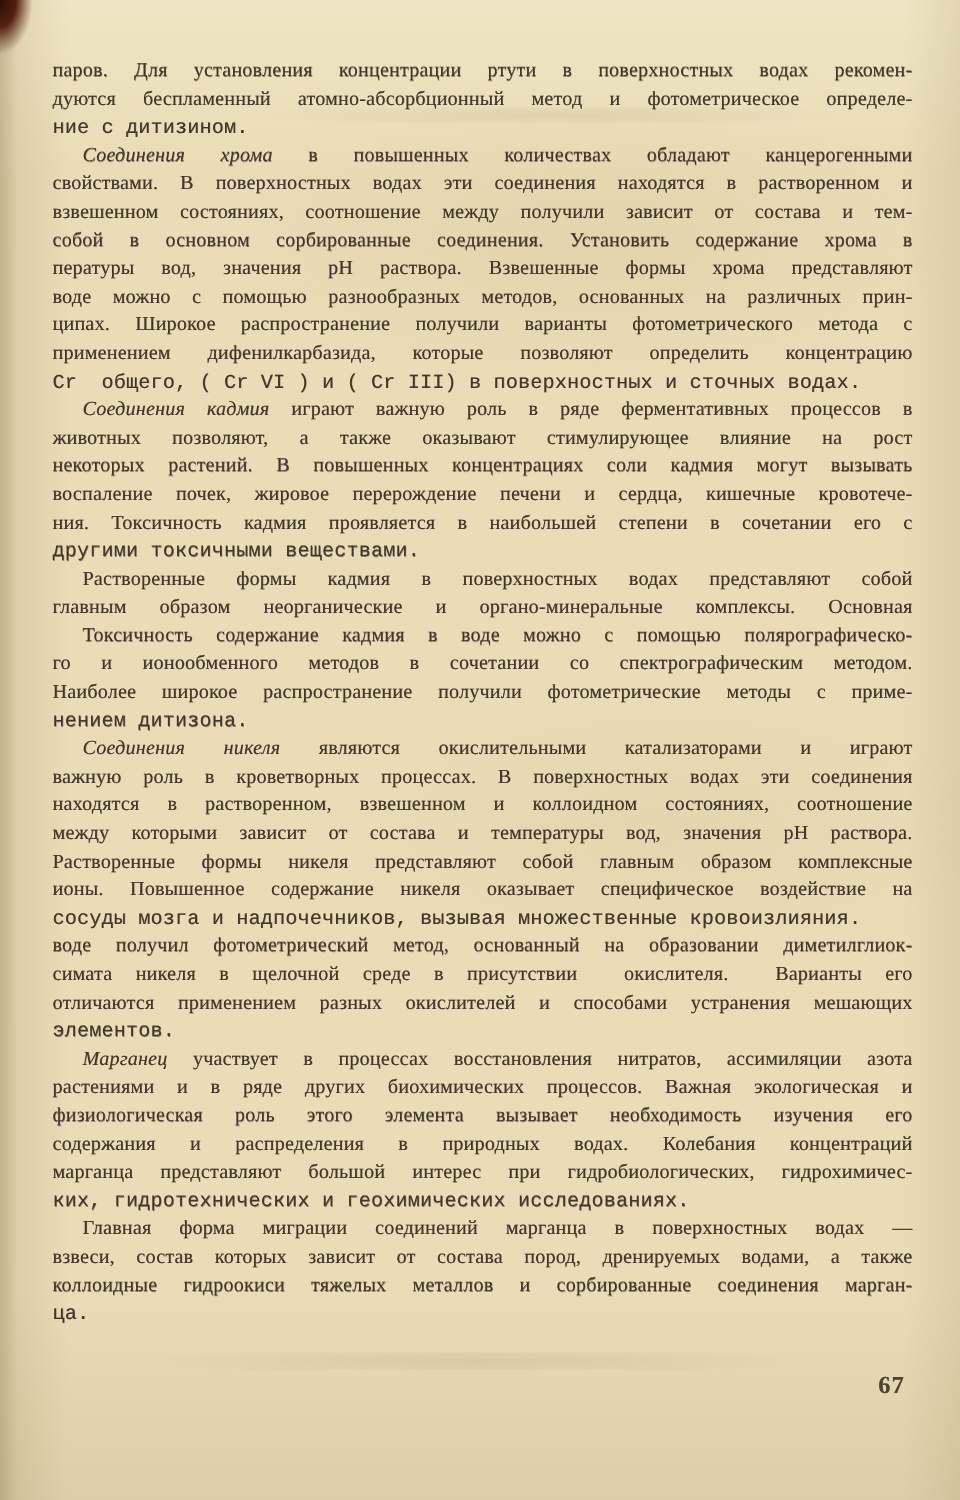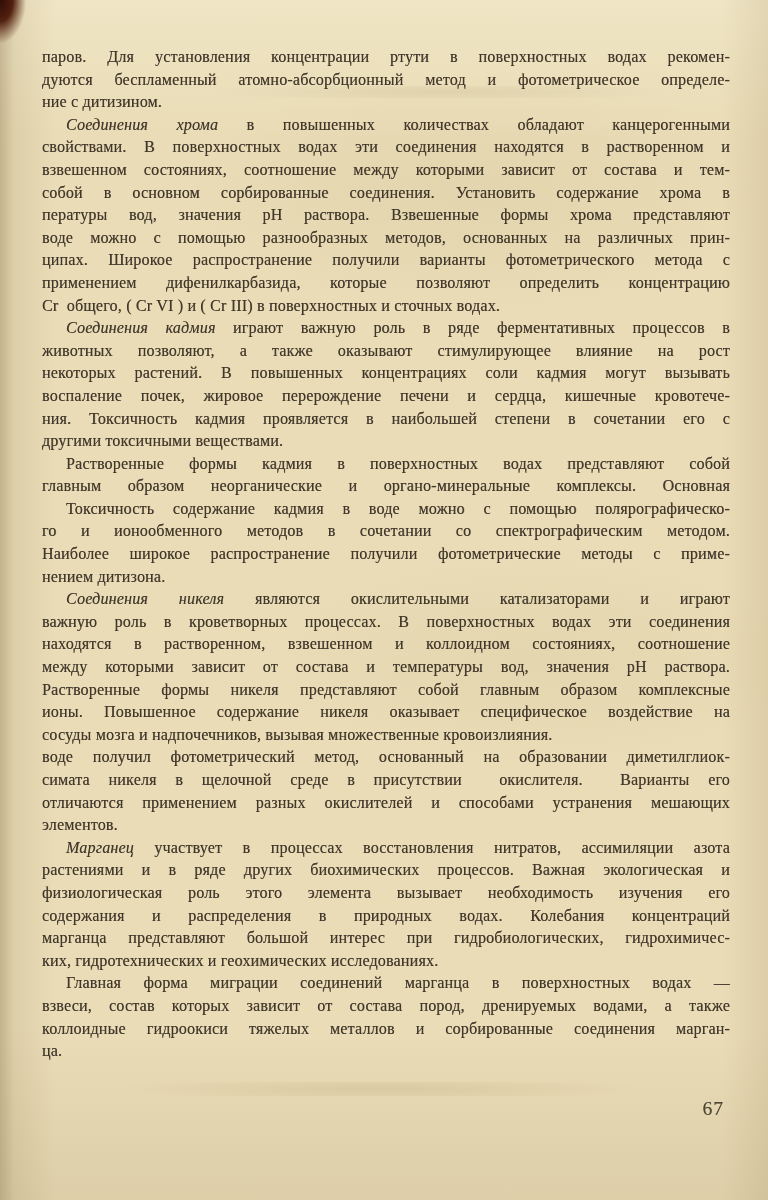--- a/index.html
+++ b/index.html
@@ -57,49 +57,51 @@
     color: var(--ink, #40362a);
     text-shadow: 0.3px 0.3px 0 rgba(64,54,42,0.55);
   }
   .ln {
     text-align: justify;
     text-align-last: justify;
     text-justify: inter-word;
   }
   .ln.end {
     text-align-last: left;
+    font-family: Liberation Mono, monospace;
   }
   .ln.ind {
     padding-left: 24px;
   }
   .pageno {
     position: absolute;
     top: 1098px;
     right: 44px;
     font-family: "Liberation Serif", "DejaVu Serif", serif;
     font-size: 19.5px;
     letter-spacing: 1px;
     color: var(--pageno, #4c4434);
     text-shadow: 0.3px 0.3px 0 rgba(76,68,52,0.4);
+    font-weight: bold;
   }
 </style>
 </head>
 <body>
 
 <div class="page">
   <div class="corner-artifact"></div>
   <div class="smudge smudge-a"></div>
   <div class="smudge smudge-b"></div>
   <div class="textblock">
       <div class="ln">паров. Для установления концентрации ртути в поверхностных водах рекомен-</div>
       <div class="ln">дуются беспламенный атомно-абсорбционный метод и фотометрическое определе-</div>
       <div class="ln end">ние с дитизином.</div>
       <div class="ln ind"><i>Соединения хрома</i> в повышенных количествах обладают канцерогенными</div>
       <div class="ln">свойствами. В поверхностных водах эти соединения находятся в растворенном и</div>
-      <div class="ln">взвешенном состояниях, соотношение между которыми зависит от состава и тем-</div>
+      <div class="ln">взвешенном состояниях, соотношение между получили зависит от состава и тем-</div>
       <div class="ln">собой в основном сорбированные соединения. Установить содержание хрома в</div>
       <div class="ln">пературы вод, значения pH раствора. Взвешенные формы хрома представляют</div>
       <div class="ln">воде можно с помощью разнообразных методов, основанных на различных прин-</div>
       <div class="ln">ципах. Широкое распространение получили варианты фотометрического метода с</div>
       <div class="ln">применением дифенилкарбазида, которые позволяют определить концентрацию</div>
       <div class="ln end">Cr&nbsp; общего, ( Cr VI ) и ( Cr III) в поверхностных и сточных водах.</div>
       <div class="ln ind"><i>Соединения кадмия</i> играют важную роль в ряде ферментативных процессов в</div>
       <div class="ln">животных позволяют, а также оказывают стимулирующее влияние на рост</div>
       <div class="ln">некоторых растений. В повышенных концентрациях соли кадмия могут вызывать</div>
       <div class="ln">воспаление почек, жировое перерождение печени и сердца, кишечные кровотече-</div>

